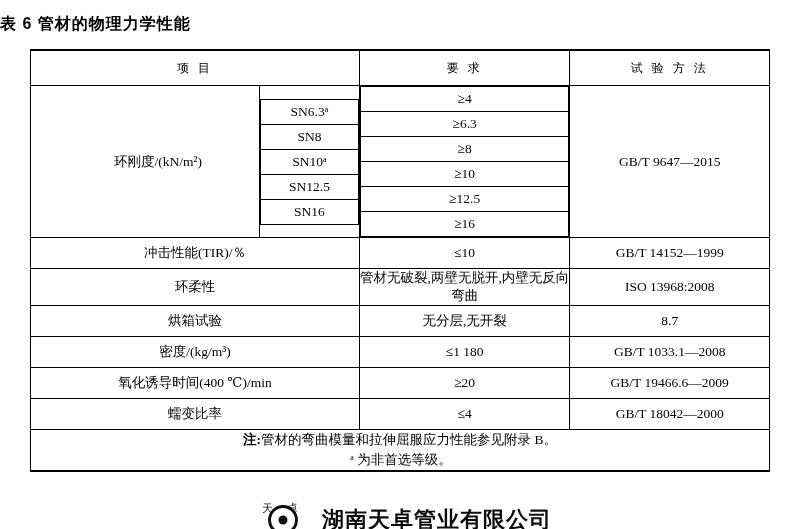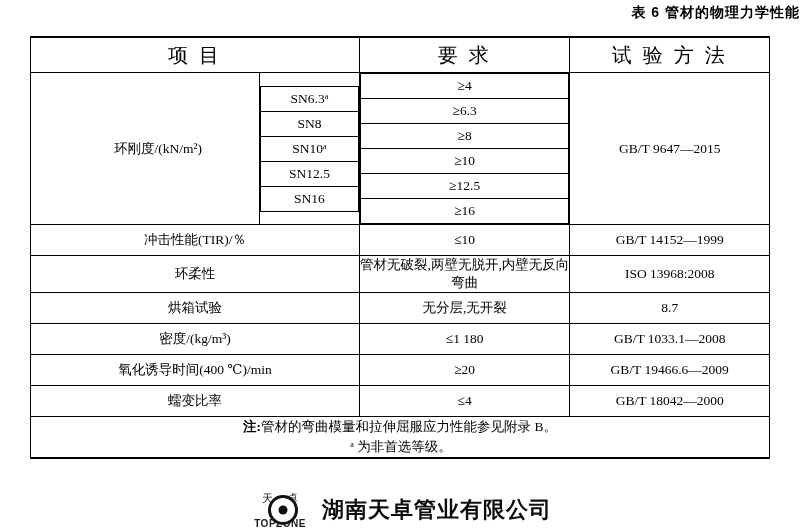--- a/index.html
+++ b/index.html
@@ -16,45 +16,45 @@
     overflow: hidden;
   }
   .page {
     position: relative;
     width: 800px;
     height: 529px;
     box-sizing: border-box;
     padding: 0;
   }
   .table-title {
-    text-align: right;
-    font-size: 14px;
+    text-align: left;
+    font-size: 16px;
     font-weight: bold;
     letter-spacing: 1px;
-    margin-top: 4px;
+    margin-top: 14px;
     margin-bottom: 14px;
     font-family: "Liberation Sans", sans-serif;
   }
   table.spec {
     border-collapse: collapse;
     width: 740px;
     margin: 0 auto;
     table-layout: fixed;
   }
   table.spec td, table.spec th {
     border: 1px solid #000000;
     padding: 0;
     font-size: 13.5px;
     font-weight: normal;
     text-align: center;
     vertical-align: middle;
   }
   table.spec thead td {
     height: 34px;
-    font-size: 20px;
+    font-size: 12px;
     letter-spacing: 3px;
   }
   table.spec {
     border-top: 2px solid #000;
     border-bottom: 2px solid #000;
   }
   .col-item { width: 31%; }
   .col-grade { width: 13.5%; }
   .col-req { width: 28.5%; }
   .col-method { width: 27%; }

